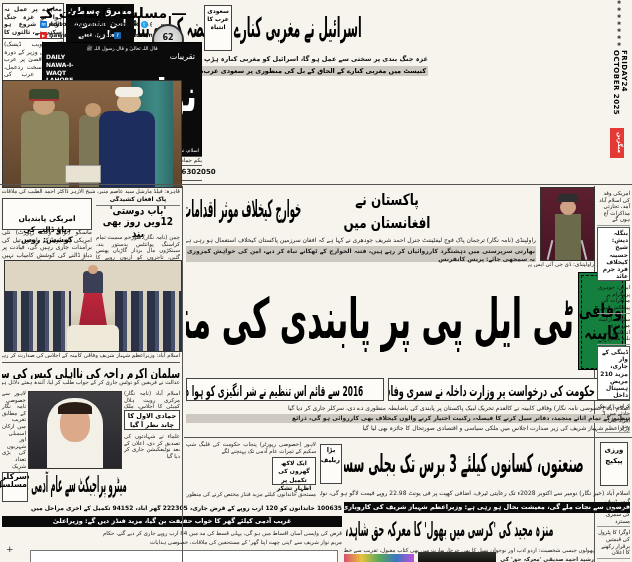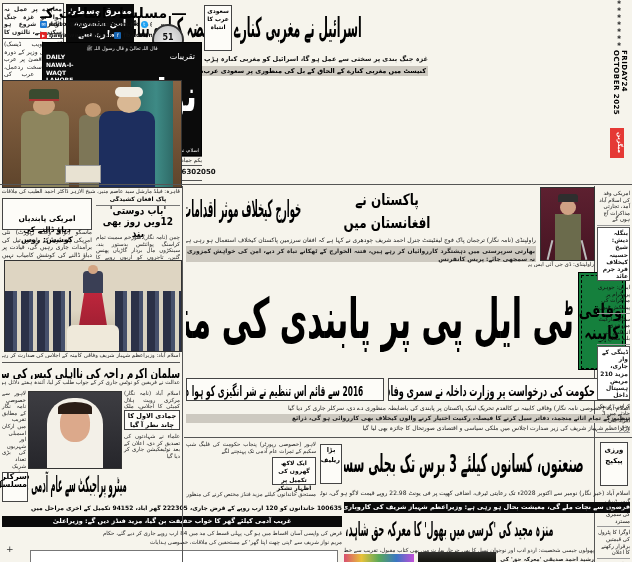--- a/index.html
+++ b/index.html
@@ -41,21 +41,21 @@
   <div class="abs bx hd ctr" style="left:204px;top:5px;width:28px;height:46px;font-size:6px;line-height:1.3;padding:1px;box-sizing:border-box">سعودی عرب کا انتباہ</div>
 
   <div class="abs nw" style="right:204px;top:55px;width:362px;height:9px;font-size:6.5px;font-weight:bold">غزہ جنگ بندی پر سختی سے عمل ہو گا، اسرائیل کو مغربی کنارہ ہڑپ کرنے نہیں دیں گے، خلاف ورزی برداشت نہیں: امریکی صدر</div>
   <div class="abs nw grayband hd" style="right:204px;top:66px;width:362px;height:10px;font-size:6.5px;line-height:10px;padding:0 2px;box-sizing:border-box">کنیسٹ میں مغربی کنارے کے الحاق کے بل کی منظوری پر سعودی عرب، ترکی، اردن اور عرب لیگ کی شدید مذمت</div>
 
   <div class="abs hd ctr nw" style="left:40px;top:6px;width:146px;height:12px;font-size:14px">
     <span>―</span> <span>مسلسل اشاعت کے 85 سال</span> <span>―</span>
   </div>
 
   <div class="abs" style="left:152px;top:24px;width:28px;height:28px;border:2px double #333;border-radius:50%;
-       background:radial-gradient(#eee,#bbb);text-align:center;font-size:8px;line-height:24px;font-weight:bold"><span>51</span></div>
+       background:radial-gradient(#eee,#bbb);text-align:center;font-size:8px;line-height:24px;font-weight:bold"><span>62</span></div>
 
   <div class="abs nw" style="left:40px;top:20px;width:112px;height:10px;font-size:6px;direction:ltr;text-align:left">
     <span style="display:inline-block;width:7px;height:7px;background:#1a77d2;color:#fff;font-size:5px;line-height:7px;text-align:center;border-radius:1px">✉</span>
     <span style="font-weight:bold">editor@nawaiwaqt.com.pk</span>
     <span style="display:inline-block;width:7px;height:7px;background:#1da1f2;color:#fff;font-size:5px;line-height:7px;text-align:center;border-radius:50%">t</span>
     <span style="font-weight:bold">@nawaiwaqt_</span>
   </div>
   <div class="abs nw" style="left:40px;top:31px;width:112px;height:10px;font-size:6px;direction:ltr;text-align:left">
     <span style="display:inline-block;width:7px;height:7px;background:#e02424;color:#fff;font-size:4px;line-height:7px;text-align:center;border-radius:1px">▶</span>
     <span style="font-weight:bold">nawaiwaqt.com.pk</span>

